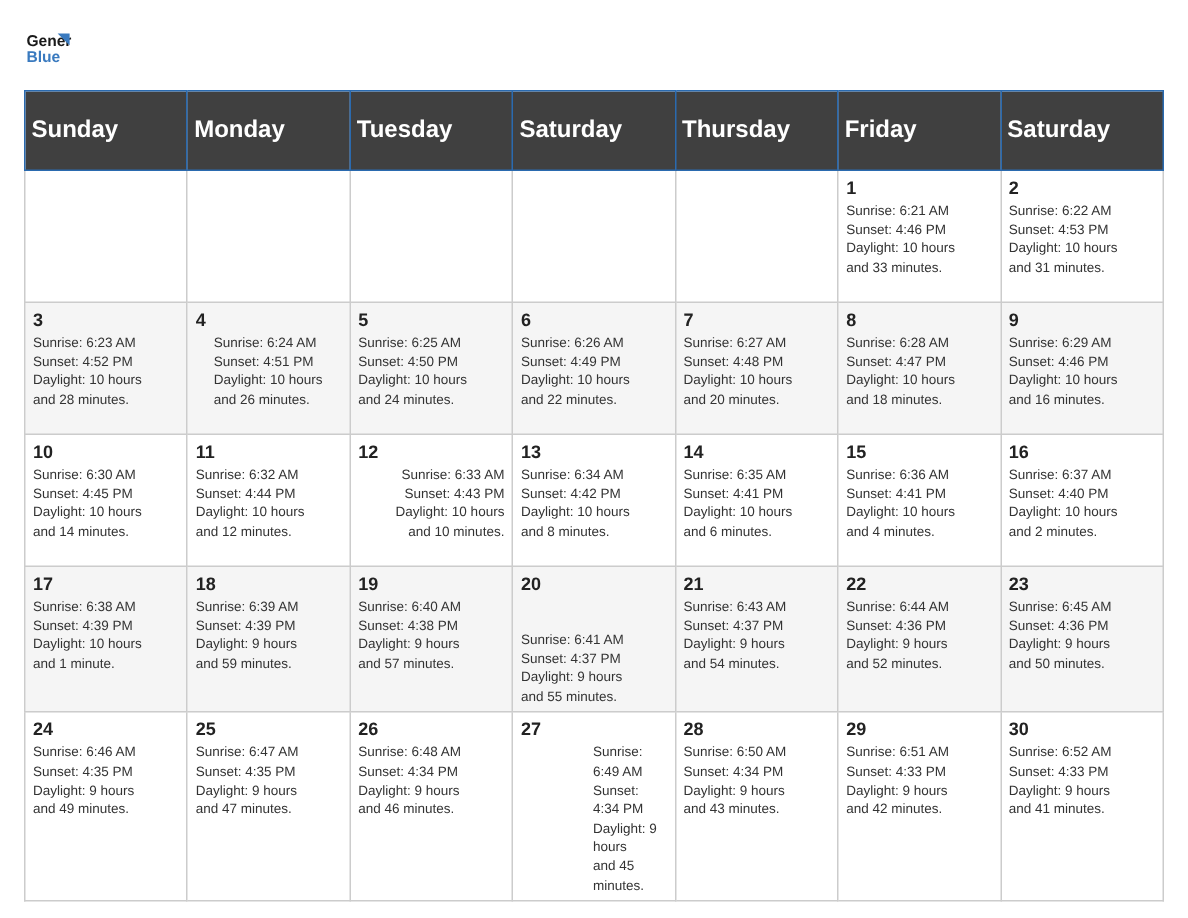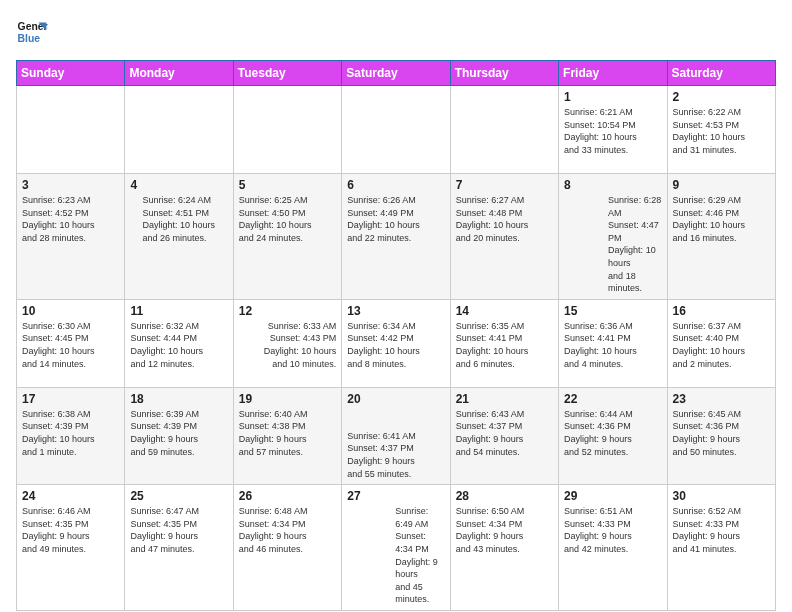--- a/index.html
+++ b/index.html
@@ -34,25 +34,25 @@
     .location {
       font-size: 14px;
       color: #555;
     }
     table {
       width: 100%;
       border-collapse: collapse;
       table-layout: fixed;
     }
     thead tr th {
-      background: #d946ef;
+      background: #404040;
       color: #fff;
-      font-size: 12px;
+      font-size: 16px;
       font-weight: bold;
-      padding: 5px 4px;
+      padding: 17px 4px;
       text-align: left;
       border: 1px solid #2a6aaf;
     }
     tbody tr td {
       vertical-align: top;
       border: 1px solid #ccc;
       padding: 4px 5px;
       font-size: 9.5px;
       color: #333;
       height: 88px;
@@ -107,21 +107,21 @@
   <tbody id="calendar-body">
   <tr>
         <td class="empty"></td>
         <td class="empty"></td>
         <td class="empty"></td>
         <td class="empty"></td>
         <td class="empty"></td>
         <td>
           <span class="day-num">1</span>
           <div class="day-info" style="white-space: pre-line;">Sunrise: 6:21 AM
-Sunset: 10:54 PM
+Sunset: 4:46 PM
 Daylight: 10 hours
 and 33 minutes.</div>
         </td>
         <td>
           <span class="day-num">2</span>
           <div class="day-info" style="white-space: pre-line;">Sunrise: 6:22 AM
 Sunset: 4:53 PM
 Daylight: 10 hours
 and 31 minutes.</div>
         </td>
@@ -157,21 +157,21 @@
         </td>
         <td>
           <span class="day-num">7</span>
           <div class="day-info" style="white-space: pre-line;">Sunrise: 6:27 AM
 Sunset: 4:48 PM
 Daylight: 10 hours
 and 20 minutes.</div>
         </td>
         <td>
           <span class="day-num">8</span>
-          <div class="day-info" style="white-space: pre-line; margin-left: 44px;">Sunrise: 6:28 AM
+          <div class="day-info" style="white-space: pre-line;">Sunrise: 6:28 AM
 Sunset: 4:47 PM
 Daylight: 10 hours
 and 18 minutes.</div>
         </td>
         <td>
           <span class="day-num">9</span>
           <div class="day-info" style="white-space: pre-line;">Sunrise: 6:29 AM
 Sunset: 4:46 PM
 Daylight: 10 hours
 and 16 minutes.</div>

